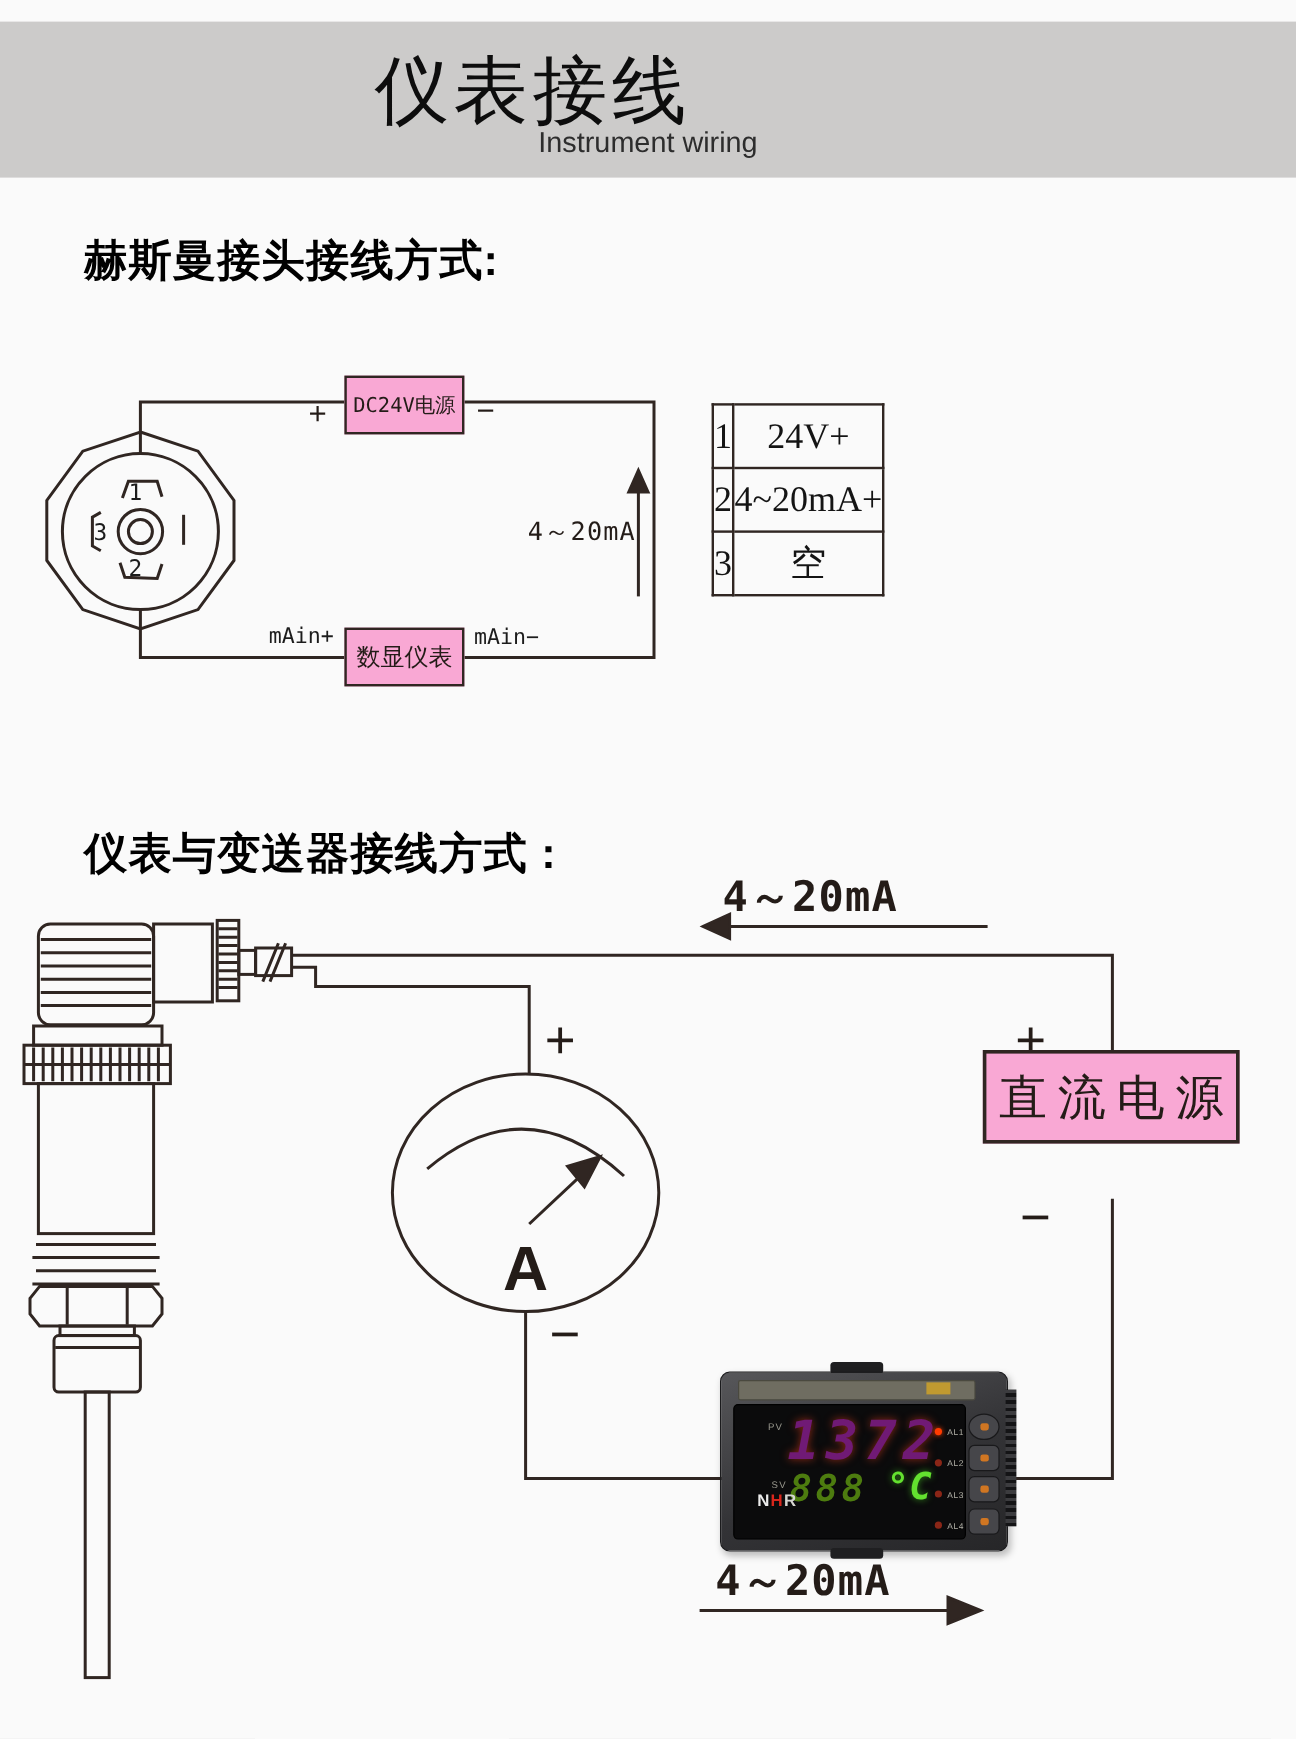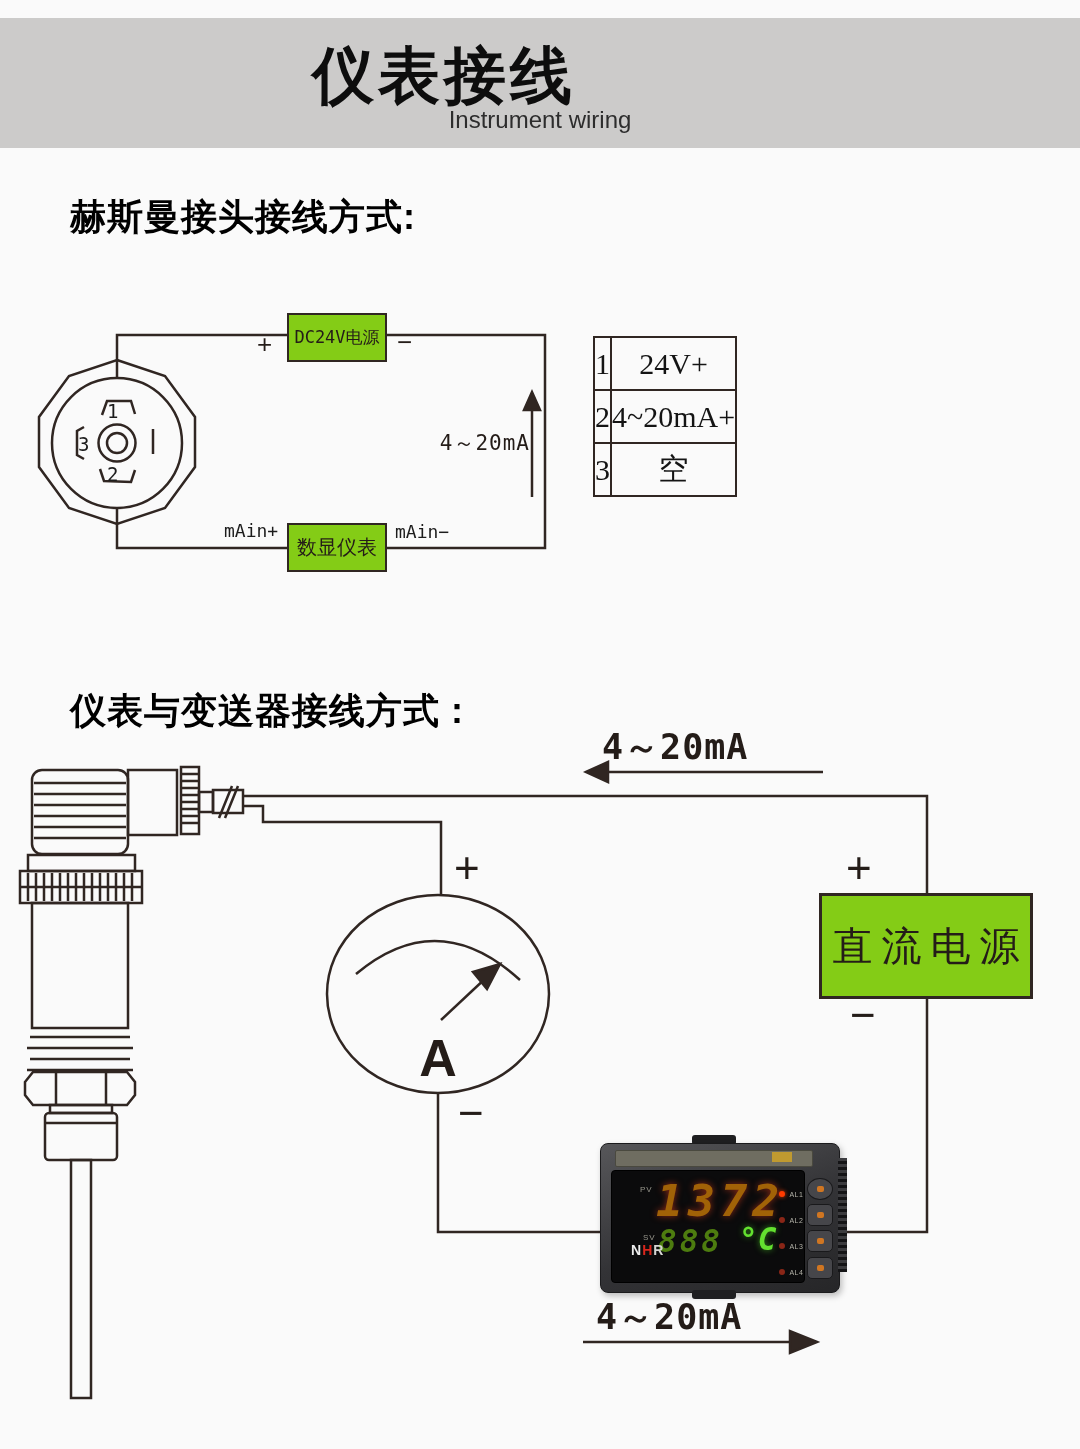--- a/index.html
+++ b/index.html
@@ -2,26 +2,26 @@
 <html><head>
 <meta charset="utf-8">
 <style>
   html,body{margin:0;padding:0;background:#e9e9e9}
   .page{position:relative;width:1080px;height:1449px;margin:0 auto;background:#fafafa;
         font-family:"Liberation Sans",sans-serif;color:#1c1c1c;overflow:hidden}
   .abs{position:absolute}
   .mono{font-family:"DejaVu Sans Mono",monospace}
   
   .band{left:0;top:18px;width:1080px;height:130px;background:#cccbca}
-  .title{left:0;top:34px;width:888px;text-align:center;font-size:62px;font-weight:bold;
+  .title{left:0;top:34px;width:888px;text-align:center;font-size:62px;font-weight:normal;
          letter-spacing:4px;color:#0d0d0d}
   .subtitle{left:0;top:106px;width:1080px;text-align:center;font-size:24px;color:#2d2d2d}
   .heading{font-size:36px;font-weight:bold;color:#000;letter-spacing:1px}
   
-  .wirebox{border:2.5px solid #302622;background:#84cc16;display:flex;align-items:center;
+  .wirebox{border:2.5px solid #302622;background:#f9a8d4;display:flex;align-items:center;
            justify-content:center;box-sizing:border-box;color:#241c18}
   .sign1{font-size:26px;color:#241c18}
   .sign2{font-size:44px;font-weight:300;color:#241c18}
   
   .pintable{position:absolute;left:593px;top:336px;border-collapse:collapse;
             font-family:"Liberation Serif",serif;color:#141414;background:#fafafa}
   .pintable td{border:2.5px solid #302622;text-align:center;vertical-align:middle;padding:0}
   .pintable .c1{width:161px}
   .pintable .c2{width:270px}
   .pintable .hrow td{height:52px;font-size:29px;letter-spacing:4px}
@@ -36,21 +36,21 @@
               background:linear-gradient(160deg,#57575a,#333336 55%,#262628);
               border:1px solid #1b1b1d;box-shadow:2px 3px 6px rgba(0,0,0,.25)}
   .meter-topstrip{left:615px;top:1150px;width:196px;height:15px;background:#6f6d61;
                   border-radius:2px;border:1px solid #4a493f}
   .meter-sticker{left:772px;top:1152px;width:20px;height:10px;background:#c09a30}
   .meter-tab{background:#1f1f21;border-radius:3px}
   .meter-face{left:611px;top:1170px;width:192px;height:111px;background:#0b0b0c;
               border-radius:4px;border:1px solid #000}
   .tinylbl{font-size:8px;color:#97968c;letter-spacing:1px}
   .seg{font-family:"DejaVu Sans Mono",monospace;font-style:italic;font-weight:bold}
-  .pv-value{font-size:45px;color:#a16207;letter-spacing:5px;text-shadow:0 0 7px rgba(255,70,30,.55)}
+  .pv-value{font-size:45px;color:#701a75;letter-spacing:5px;text-shadow:0 0 7px rgba(255,70,30,.55)}
   .sv-ghost{font-size:31px;color:#4d7c0f;letter-spacing:3px}
   .sv-unit{font-size:31px;color:#63e12f;text-shadow:0 0 6px rgba(90,255,40,.5)}
   .brand{font-size:14px;font-weight:bold;letter-spacing:1px}
   .led-dot{width:6px;height:6px;border-radius:50%;display:inline-block}
   .led-lbl{font-size:7px;color:#b3b2a8;letter-spacing:.5px}
   .mbtn{left:807px;width:24px;height:20px;background:#46464a;border:1px solid #19191b;
         border-radius:5px;display:flex;align-items:center;justify-content:center}
   .btn-dot{width:7px;height:6px;background:#d07622;border-radius:2px}
   .meter-ribs{left:838px;top:1158px;width:9px;height:114px;
               background:repeating-linear-gradient(#3c3c3f 0 3px,#141416 3px 6px)}
@@ -170,21 +170,21 @@
 
   <div class="abs mono big-cur" style="left:602px;top:724px">4～20mA</div>
   <div class="abs mono big-cur" style="left:596px;top:1294px">4～20mA</div>
 
   <div class="abs sign2" style="left:454px;top:843px">+</div>
   <div class="abs sign2" style="left:458px;top:1088px">−</div>
   <div class="abs amp" style="left:408px;top:1028px;width:60px;text-align:center">A</div>
 
   <div class="abs sign2" style="left:846px;top:843px">+</div>
   <div class="abs sign2" style="left:850px;top:990px">−</div>
-  <div class="abs wirebox dcbox" style="left:819px;top:893px;width:214px;height:106px;border-width:3px">直流电源</div>
+  <div class="abs wirebox dcbox" style="left:819px;top:875px;width:214px;height:78px;border-width:3px">直流电源</div>
 
   <div class="abs meter-tab" style="left:692px;top:1135px;width:44px;height:10px"></div>
   <div class="abs meter-body"></div>
   <div class="abs meter-topstrip"></div>
   <div class="abs meter-sticker"></div>
   <div class="abs meter-face"></div>
   <div class="abs meter-ribs"></div>
   <div class="abs meter-tab" style="left:692px;top:1290px;width:44px;height:9px"></div>
 
   <div class="abs tinylbl" style="left:640px;top:1185px">PV</div>

